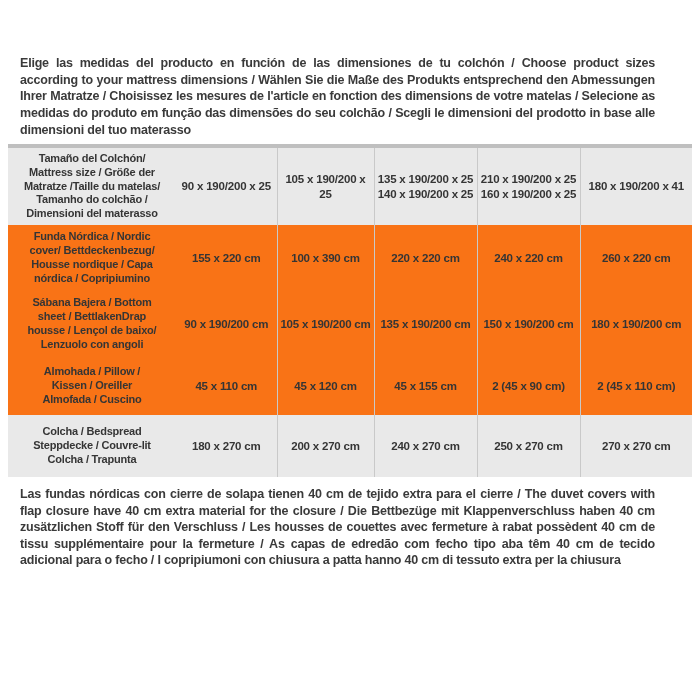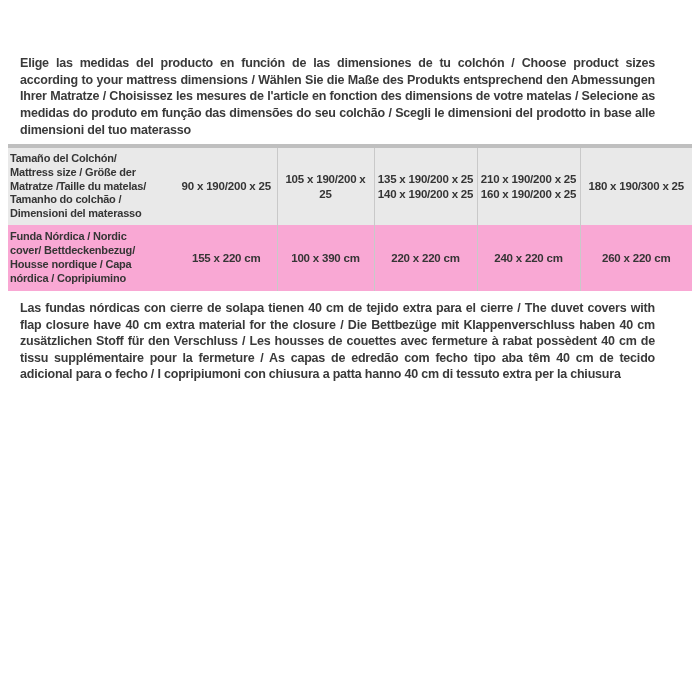--- a/index.html
+++ b/index.html
@@ -38,24 +38,25 @@
   tr.first-row td { border-top: 4px solid #bfbfbf; }
   td {
     vertical-align: middle;
     font-weight: 700;
     font-size: 11px;
     letter-spacing: -0.2px;
     line-height: 1.25;
     padding: 4px 2px;
   }
   tr.gray td { background: #e9e9e9; }
-  tr.white td { background: #f9a8d4; }
+  tr.white td { background: #f97316; }
   td.lbl {
     white-space: pre-line;
     color: #353535;
+    text-align: center;
   }
   td.val {
     text-align: center;
     white-space: pre-line;
     font-size: 11.5px;
     color: #353535;
   }
   td.val + td.val { border-left: 1px solid #c9c9c9; }
 </style>
 </head>
@@ -80,31 +81,62 @@
 Mattress size / Größe der
 Matratze /Taille du matelas/
 Tamanho do colchão /
 Dimensioni del materasso</td>
         <td class="val">90 x 190/200 x 25</td>
         <td class="val">105 x 190/200 x 25</td>
         <td class="val">135 x 190/200 x 25
 140 x 190/200 x 25</td>
         <td class="val">210 x 190/200 x 25
 160 x 190/200 x 25</td>
-        <td class="val">180 x 190/300 x 25</td>
+        <td class="val">180 x 190/200 x 41</td>
       </tr>
       <tr class="white" style="height:66px">
         <td class="lbl">Funda Nórdica /  Nordic
 cover/ Bettdeckenbezug/
 Housse nordique  / Capa
 nórdica / Copripiumino</td>
         <td class="val">155 x 220 cm</td>
         <td class="val">100 x 390 cm</td>
         <td class="val">220 x 220 cm</td>
         <td class="val">240 x 220 cm</td>
         <td class="val">260 x 220 cm</td>
       </tr>
+      <tr class="white" style="height:66px">
+        <td class="lbl">Sábana Bajera / Bottom
+sheet / BettlakenDrap
+housse / Lençol de baixo/
+Lenzuolo con angoli</td>
+        <td class="val">90 x 190/200 cm</td>
+        <td class="val">105 x 190/200 cm</td>
+        <td class="val">135 x 190/200 cm</td>
+        <td class="val">150 x 190/200 cm</td>
+        <td class="val">180 x 190/200 cm</td>
+      </tr>
+      <tr class="white" style="height:58px">
+        <td class="lbl">Almohada  / Pillow /
+Kissen / Oreiller
+Almofada / Cuscino</td>
+        <td class="val">45 x 110 cm</td>
+        <td class="val">45 x 120 cm</td>
+        <td class="val">45 x 155 cm</td>
+        <td class="val">2 (45 x 90 cm)</td>
+        <td class="val">2 (45 x 110 cm)</td>
+      </tr>
+      <tr class="gray" style="height:62px">
+        <td class="lbl">Colcha / Bedspread
+Steppdecke / Couvre-lit
+Colcha / Trapunta</td>
+        <td class="val">180 x 270 cm</td>
+        <td class="val">200 x 270 cm</td>
+        <td class="val">240 x 270 cm</td>
+        <td class="val">250 x 270 cm</td>
+        <td class="val">270 x 270 cm</td>
+      </tr>
     </tbody>
   </table>
 
   <p class="footnote">Las fundas nórdicas con cierre de solapa tienen 40 cm de tejido extra para el cierre / The duvet covers with flap closure have 40 cm extra material for the closure / Die Bettbezüge mit Klappenverschluss haben 40 cm zusätzlichen Stoff für den Verschluss / Les housses de couettes avec fermeture à rabat possèdent 40 cm de tissu supplémentaire pour la fermeture / As capas de edredão com fecho tipo aba têm 40 cm de tecido adicional para o fecho / I copripiumoni con chiusura a patta hanno 40 cm di tessuto extra per la chiusura</p>
 
 </div>
 
 </body></html>

